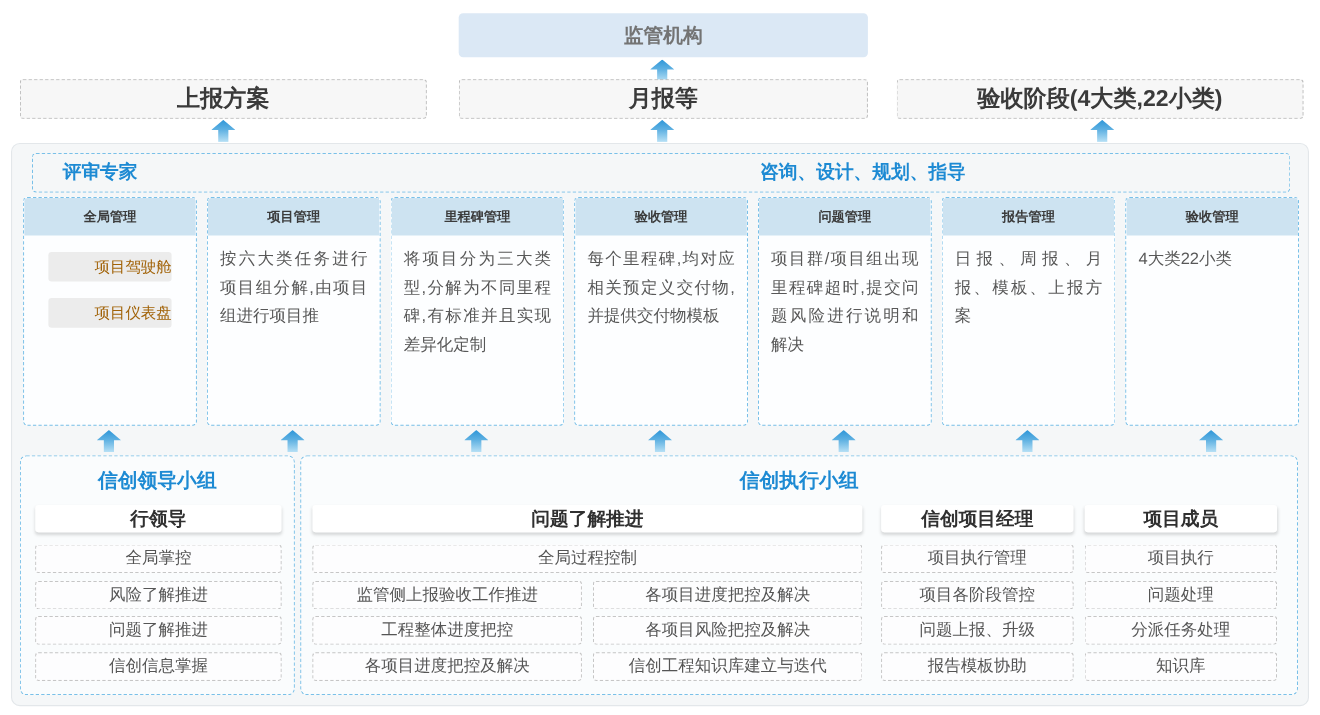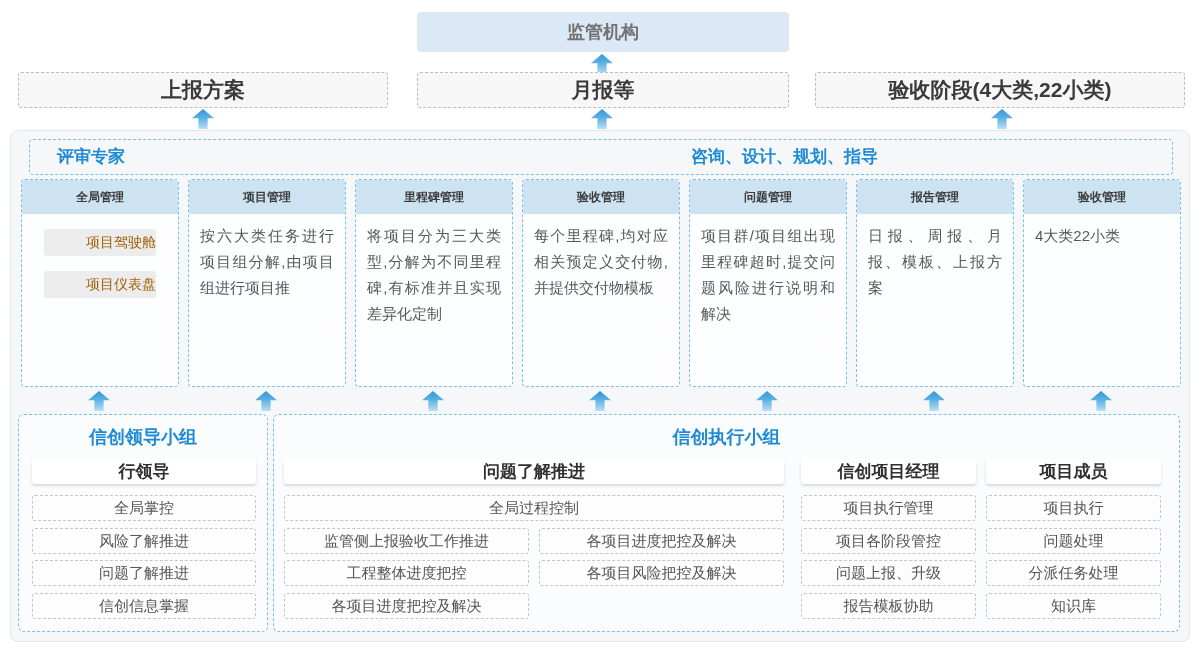--- a/index.html
+++ b/index.html
@@ -144,20 +144,21 @@
   <div class="group" style="left:273px;width:907px;">
     <div class="group-title">信创执行小组</div>
 
     <div class="role" style="left:10px;width:500px;top:44px;">问题了解推进</div>
     <div class="item" style="left:10px;width:500px;top:80px;">全局过程控制</div>
     <div class="item" style="left:10px;width:245px;top:113px;">监管侧上报验收工作推进</div>
     <div class="item" style="left:10px;width:245px;top:145px;">工程整体进度把控</div>
     <div class="item" style="left:10px;width:245px;top:178px;">各项目进度把控及解决</div>
     <div class="item" style="left:265px;width:245px;top:113px;">各项目进度把控及解决</div>
     <div class="item" style="left:265px;width:245px;top:145px;text-align:center;">各项目风险把控及解决</div>
+    <div class="item" style="left:265px;width:245px;top:178px;">信创工程知识库建立与迭代</div>
 
     <div class="role" style="left:527px;width:175px;top:44px;">信创项目经理</div>
     <div class="item" style="left:527px;width:175px;top:80px;">项目执行管理</div>
     <div class="item" style="left:527px;width:175px;top:113px;">项目各阶段管控</div>
     <div class="item" style="left:527px;width:175px;top:145px;">问题上报、升级</div>
     <div class="item" style="left:527px;width:175px;top:178px;">报告模板协助</div>
 
     <div class="role" style="left:712px;width:175px;top:44px;">项目成员</div>
     <div class="item" style="left:712px;width:175px;top:80px;">项目执行</div>
     <div class="item" style="left:712px;width:175px;top:113px;">问题处理</div>

